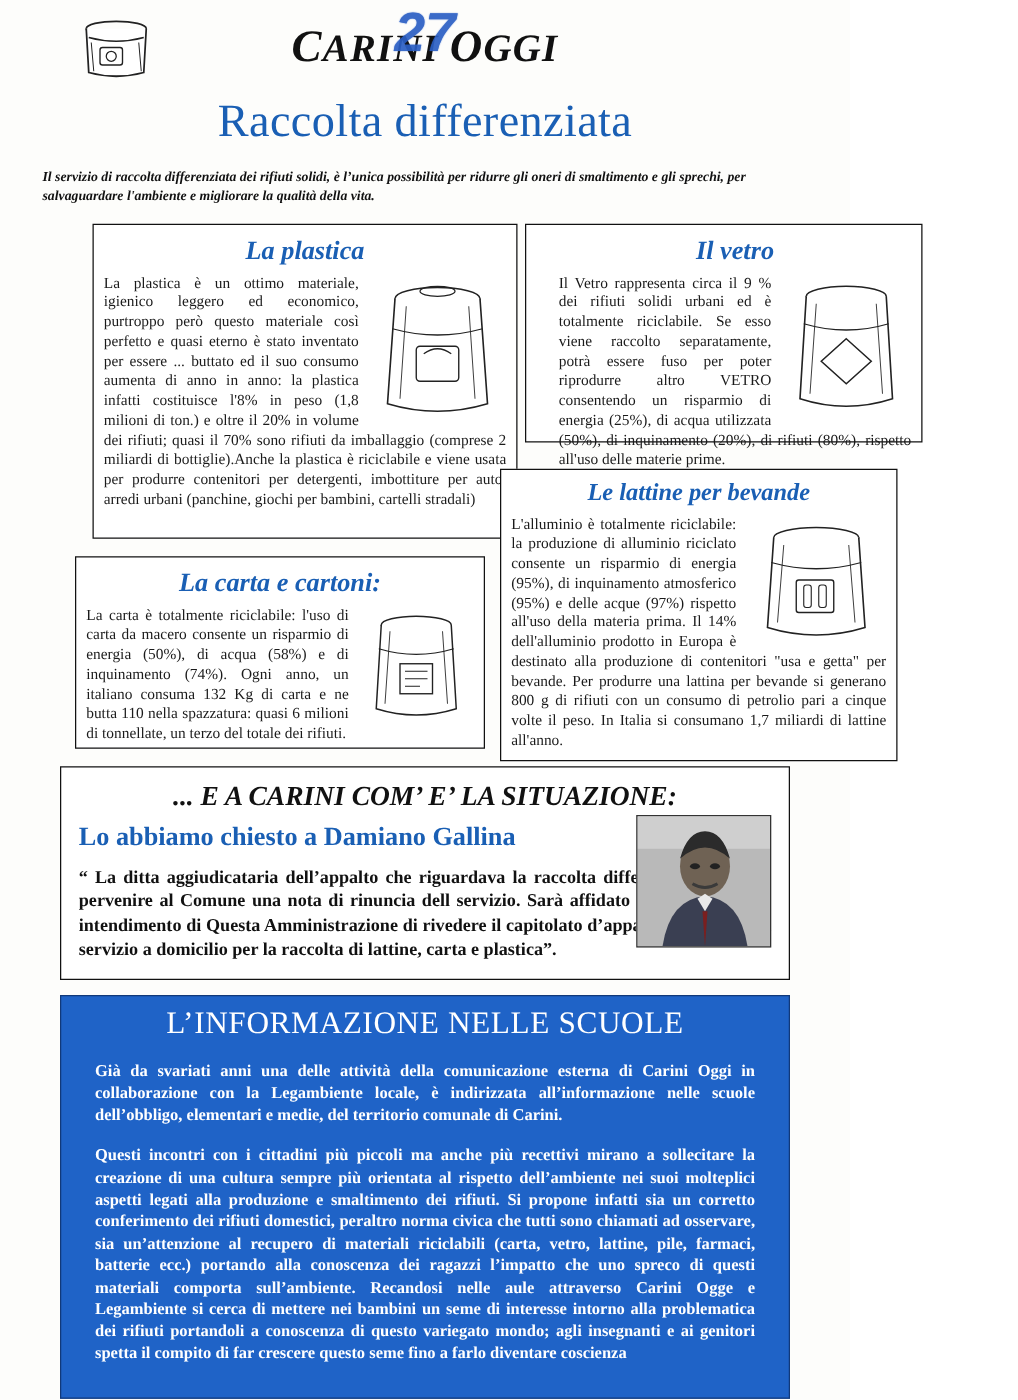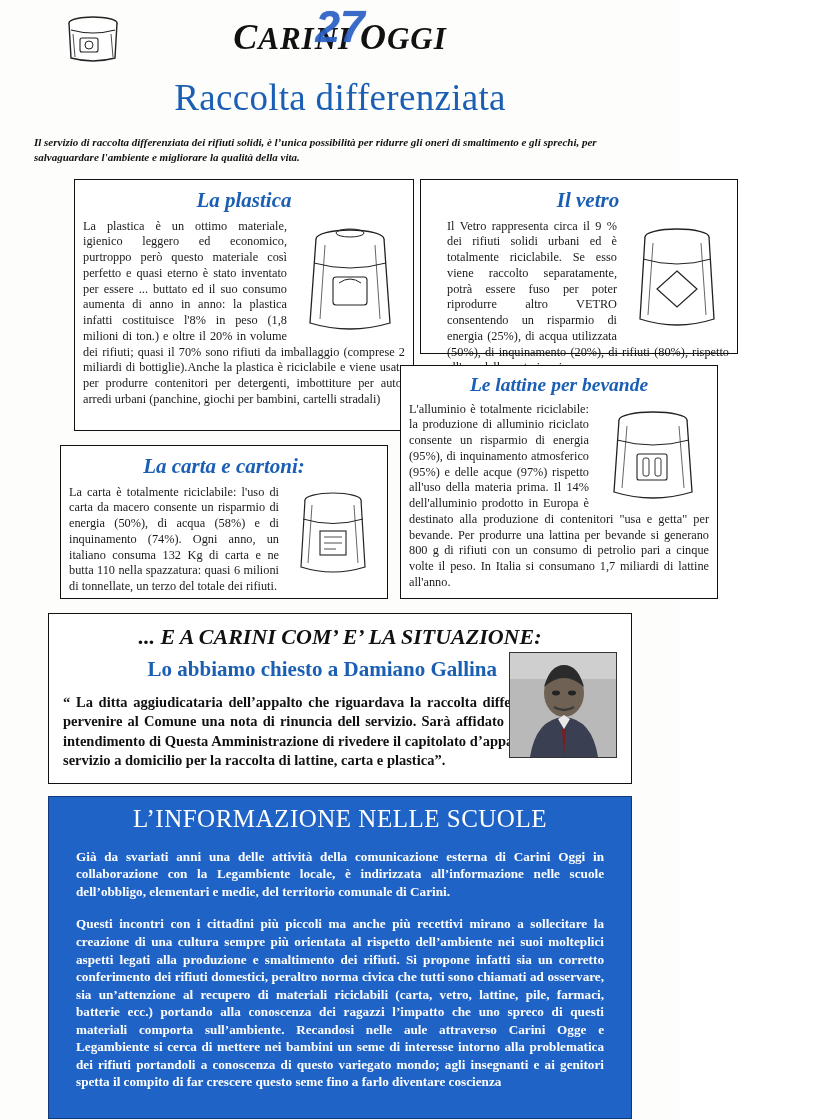--- a/index.html
+++ b/index.html
@@ -130,21 +130,21 @@
   
   #box-vetro { left: 372px; top: 0; width: 318px; height: 175px; padding-left: 26px; }
   .wrap-img-right-small {
     float: right;
     width: 104px;
     height: 116px;
     margin: 0 0 4px 8px;
   }
 
   
-  #box-lattine { left: 352px; top: 186px; width: 318px; height: 234px; }
+  #box-lattine { left: 352px; top: 196px; width: 318px; height: 234px; }
   .wrap-img-right-can {
     float: right;
     width: 112px;
     height: 104px;
     margin: 2px 0 4px 8px;
   }
 
   
   #box-carta { left: 12px; top: 266px; width: 328px; height: 154px; }
   .wrap-img-right-paper {
@@ -166,21 +166,21 @@
   .interview-kicker {
     text-align: center;
     font-family: "Liberation Serif", serif;
     font-weight: bold;
     font-style: italic;
     font-size: 22px;
     color: #111;
     margin-bottom: 6px;
   }
   .interview-sub {
-    text-align: right;
+    text-align: left;
     font-family: "Liberation Serif", serif;
     font-weight: bold;
     font-size: 21px;
     color: #1a5fb4;
     line-height: 1.28;
     margin-right: 120px;
   }
   .portrait {
     position: absolute;
     right: 14px;

